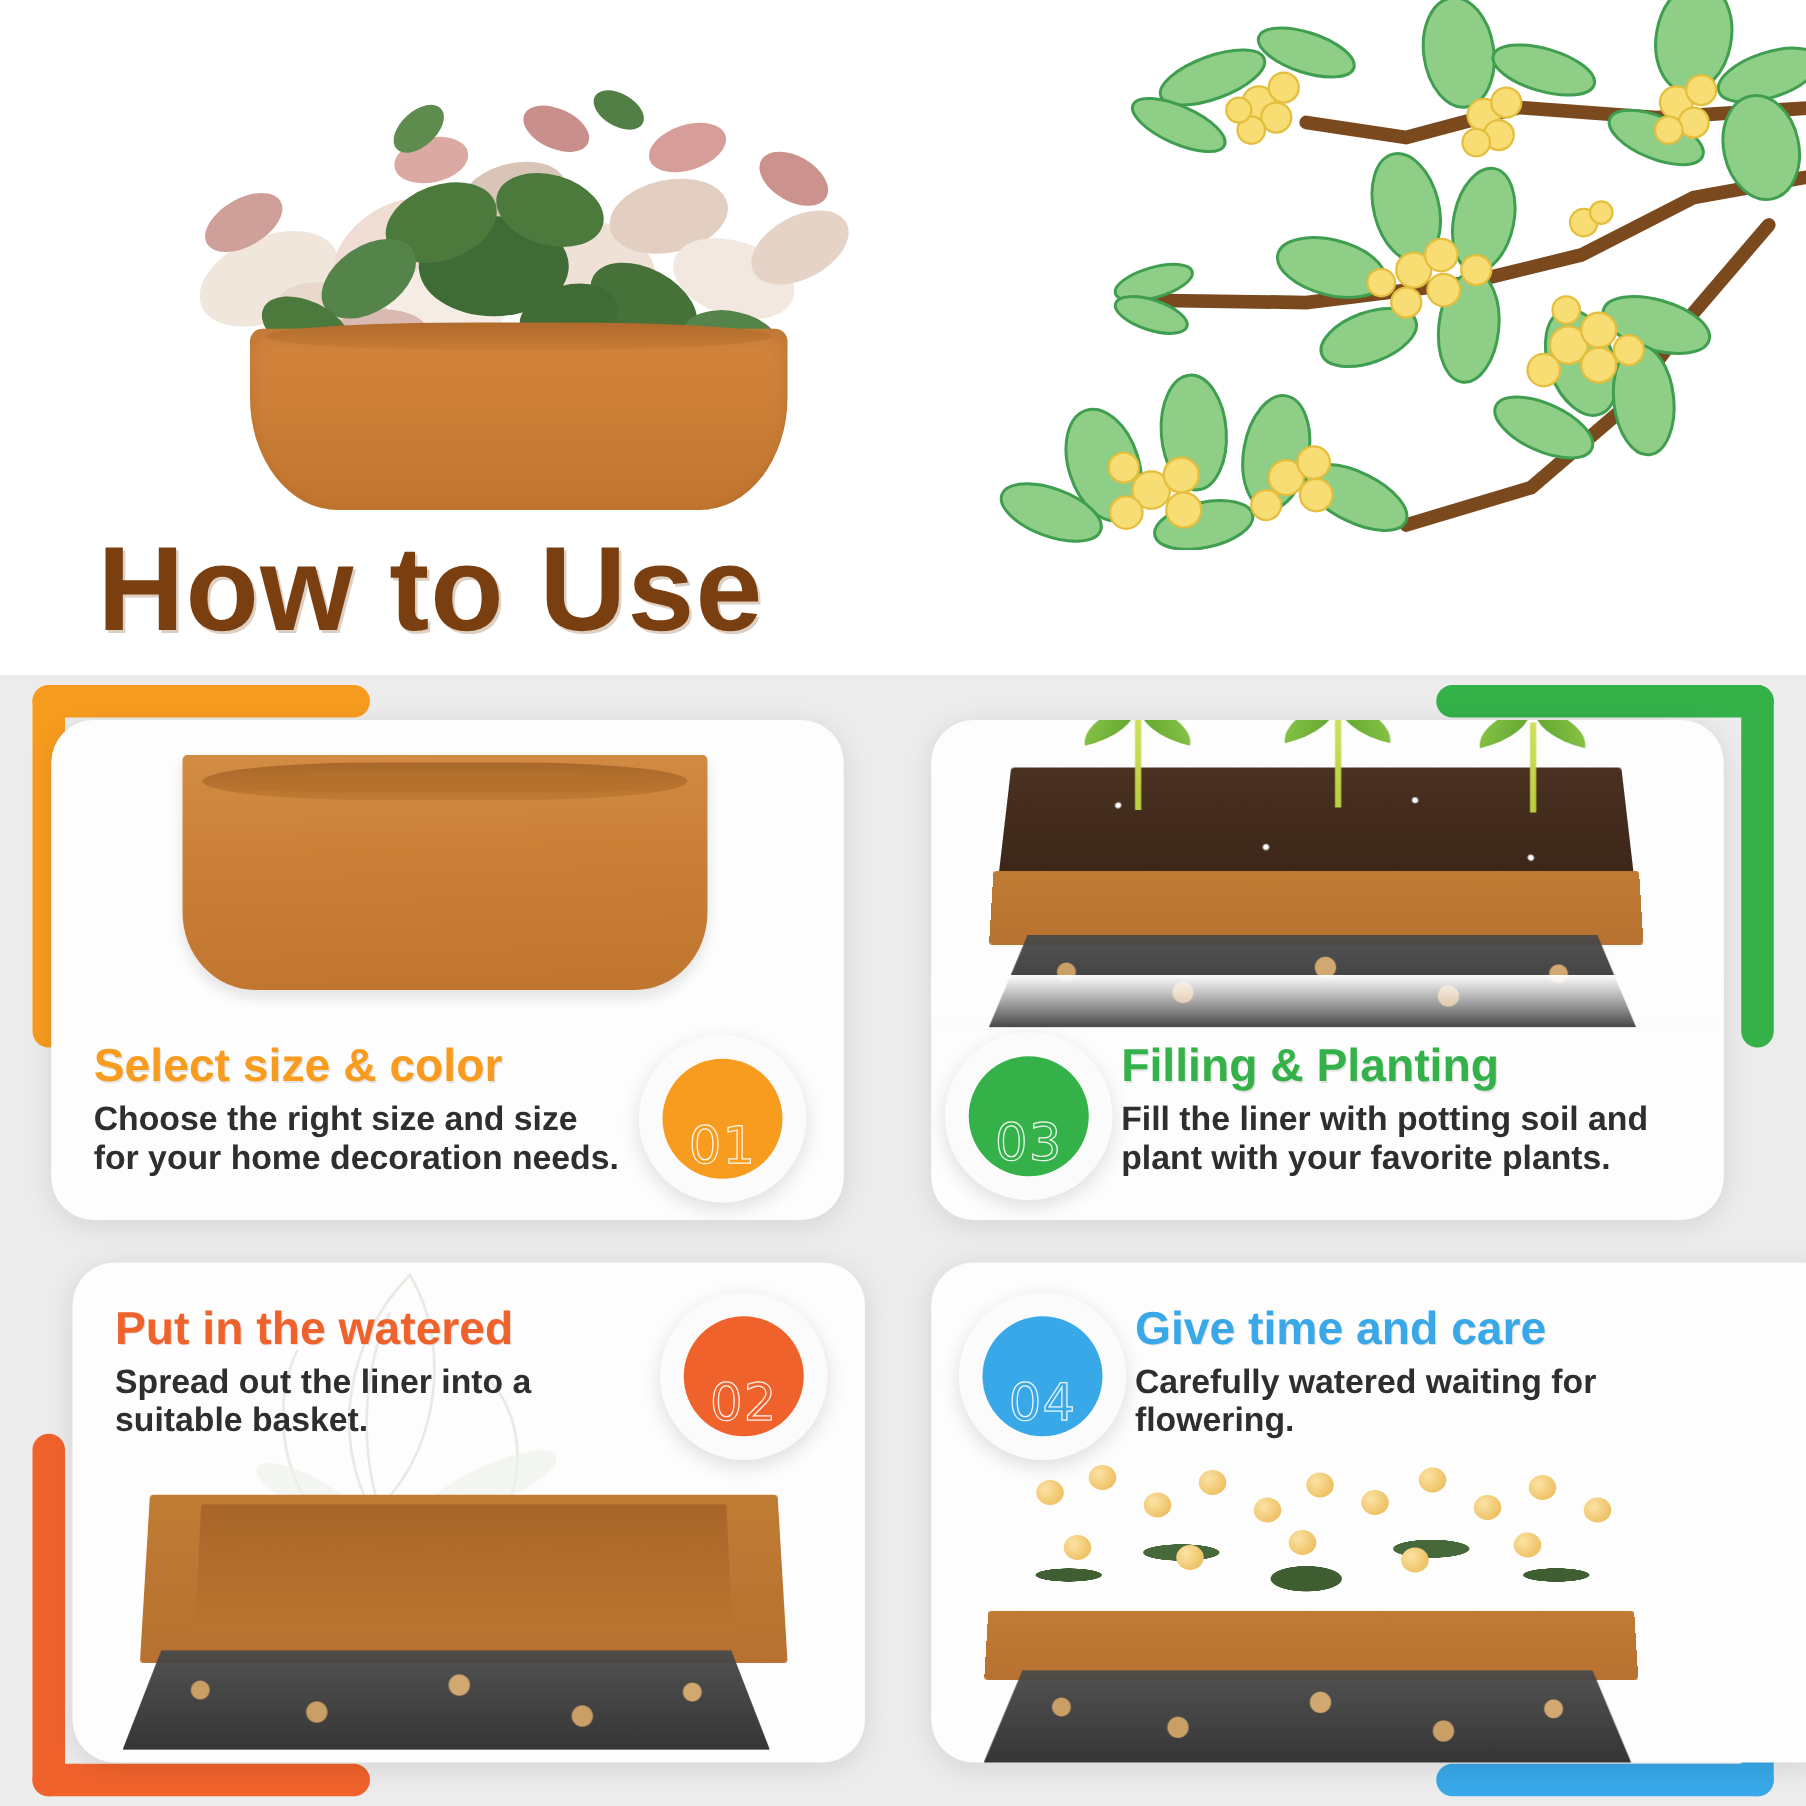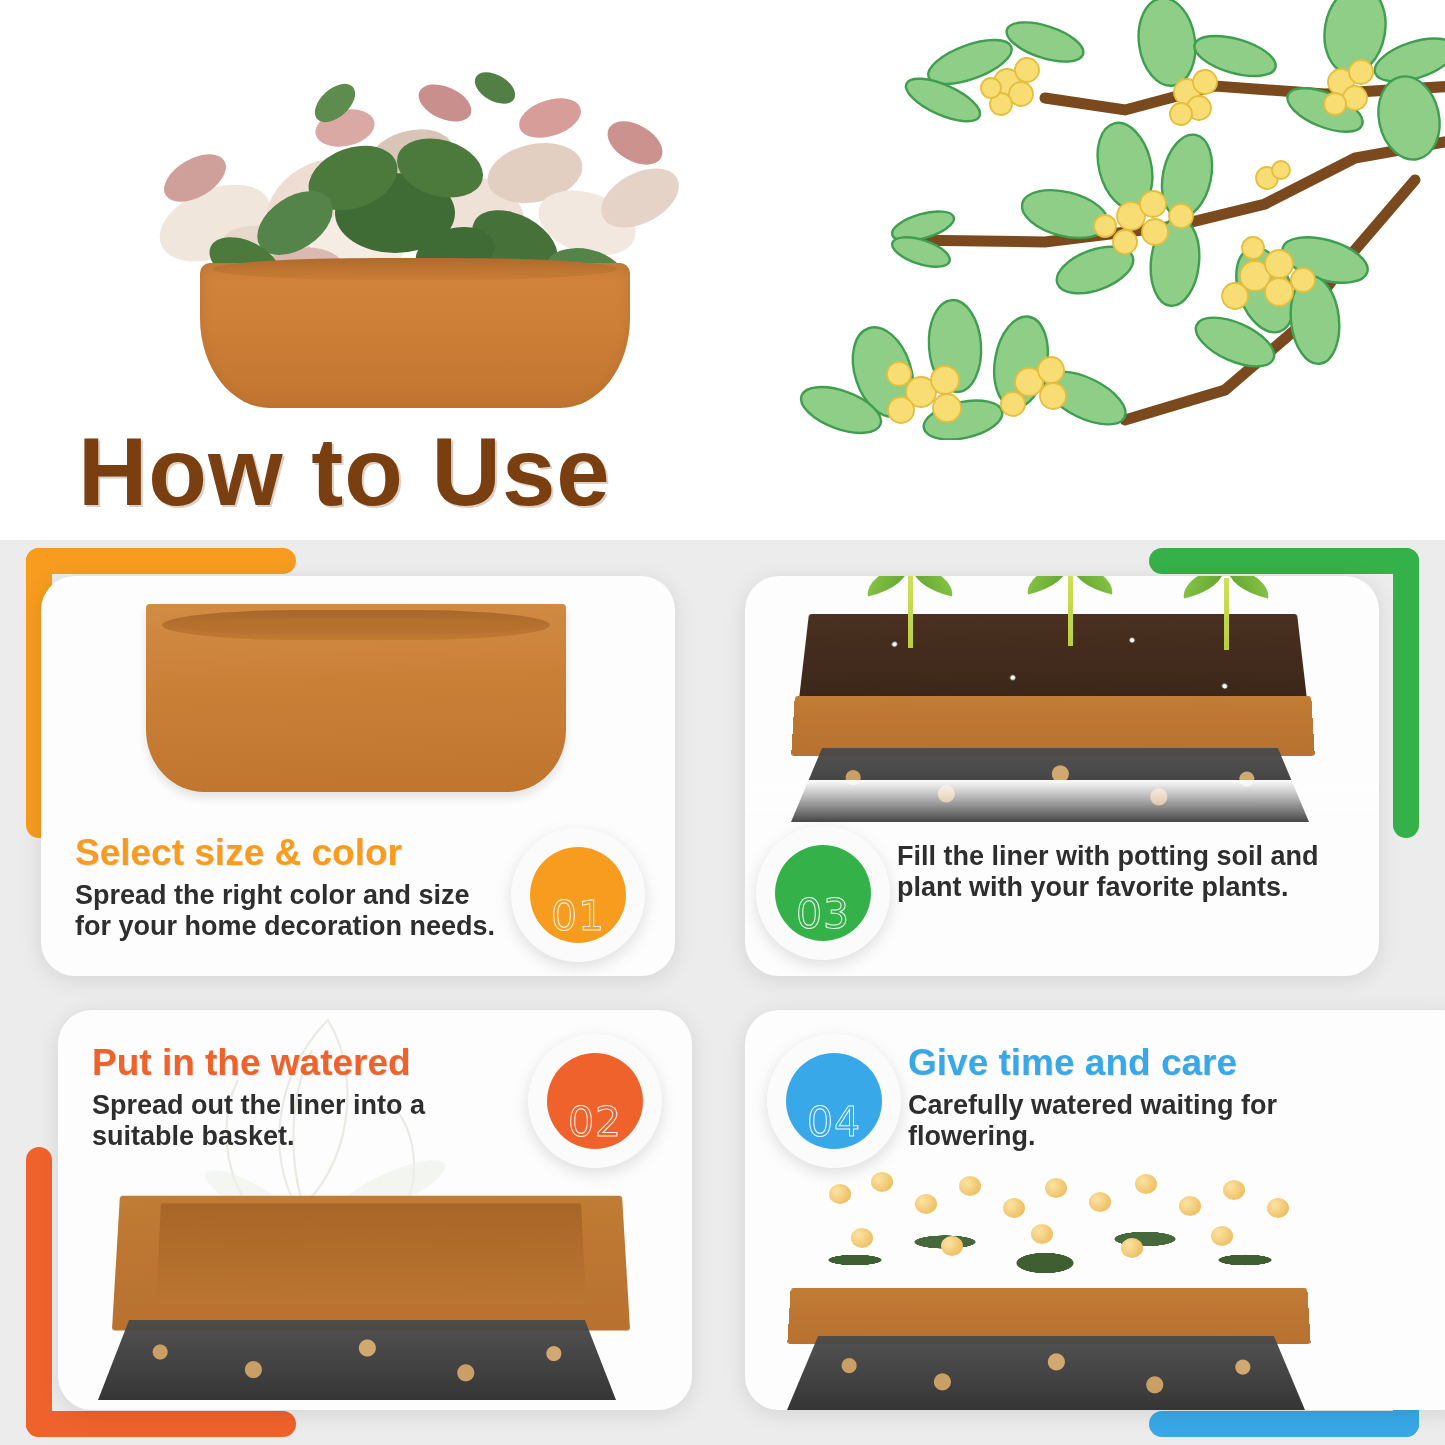--- a/index.html
+++ b/index.html
@@ -390,21 +390,21 @@
     <i class="v" style="background:#38a8e8"></i>
       <i class="h" style="background:#38a8e8"></i>
   </div>
 
   <div class="card card-1">
     <div class="card-media media-top">
       <div class="liner-empty"></div>
     </div>
     <div class="txtblock" style="left:34px; top:258px; width:470px;">
       <div class="head" style="color:#f79c1e;">Select size &amp; color</div>
-      <div class="desc">Spread the right color and size
+      <div class="desc">Choose the right size and size
 for your home decoration needs.</div>
     </div>
     <div class="badge-wrap" style="left:470px; top:252px;">
       <div class="badge" style="background:#f79c1e;">
         <span>01</span>
       </div>
     </div>
   </div>
 
   <div class="card card-3">
@@ -428,20 +428,21 @@
       <div class="box-open" style="left:48px; top:120px; width:520px; height:60px;"></div>
       <div class="wire-basket" style="left:46px; top:172px; bottom:auto; height:74px;"></div>
       <div class="fade-white" style="bottom:0;"></div>
     </div>
     <div class="badge-wrap" style="left:11px; top:250px;">
       <div class="badge" style="background:#35b14a;">
         <span>03</span>
       </div>
     </div>
     <div class="txtblock" style="left:152px; top:258px; width:470px;">
+      <div class="head" style="color:#35b14a;">Filling &amp; Planting</div>
       <div class="desc">Fill the liner with potting soil and
 plant with your favorite plants.</div>
     </div>
   </div>
 
   <div class="card card-2">
     <svg class="leaf-wm" style="left:120px; top:0; width:300px; height:210px;" viewBox="0 0 300 210">
       <g fill="none" stroke="#9cb08a" stroke-width="2.2">
         <path d="M150 10 C100 60 86 140 120 200 C170 160 186 70 150 10 Z"></path>
         <path d="M134 40 C110 90 112 150 124 192"></path>

